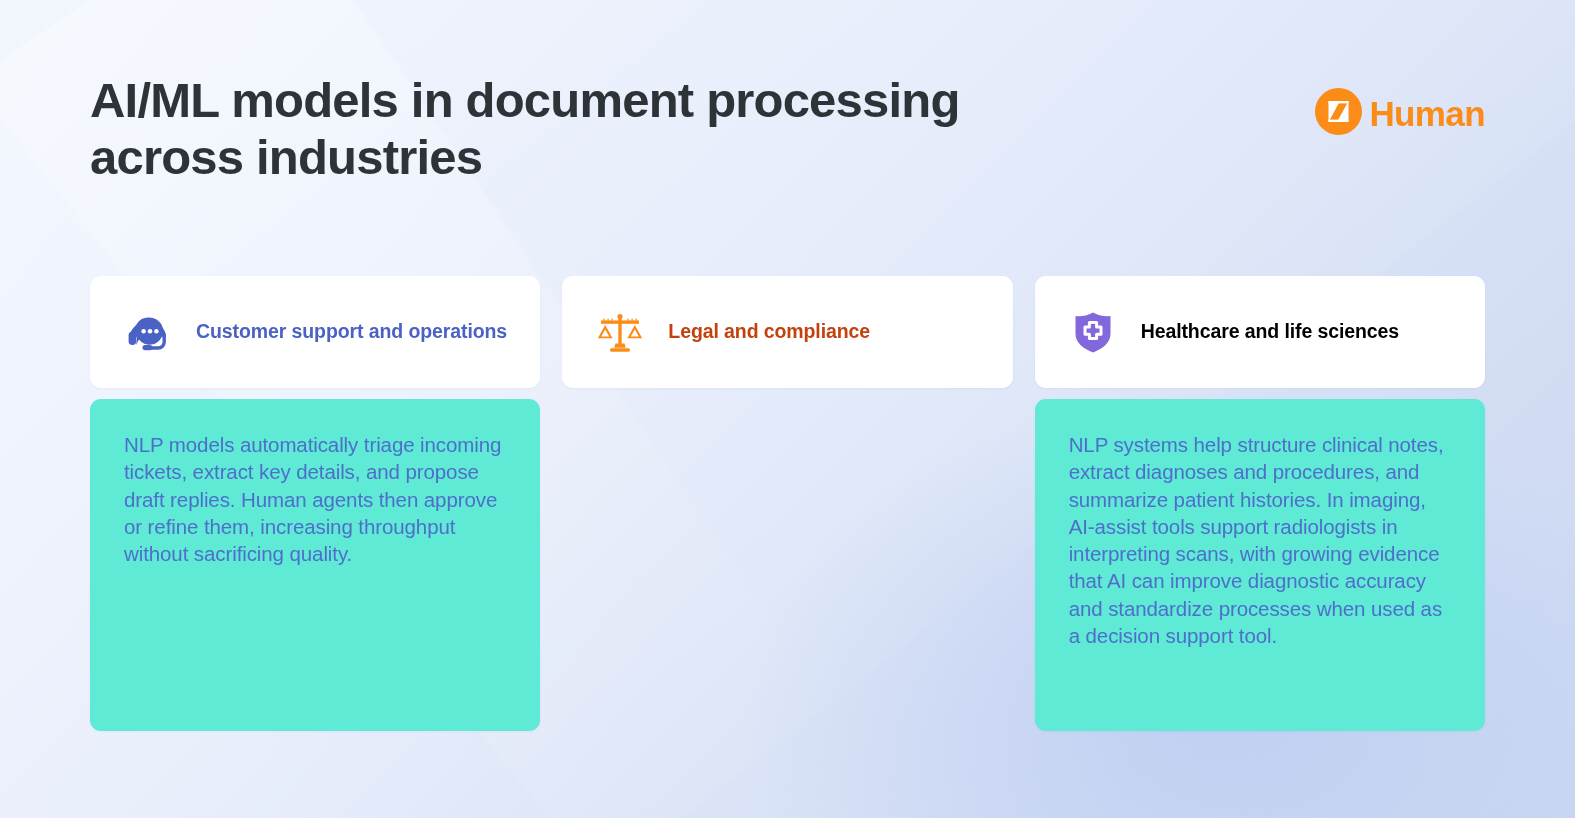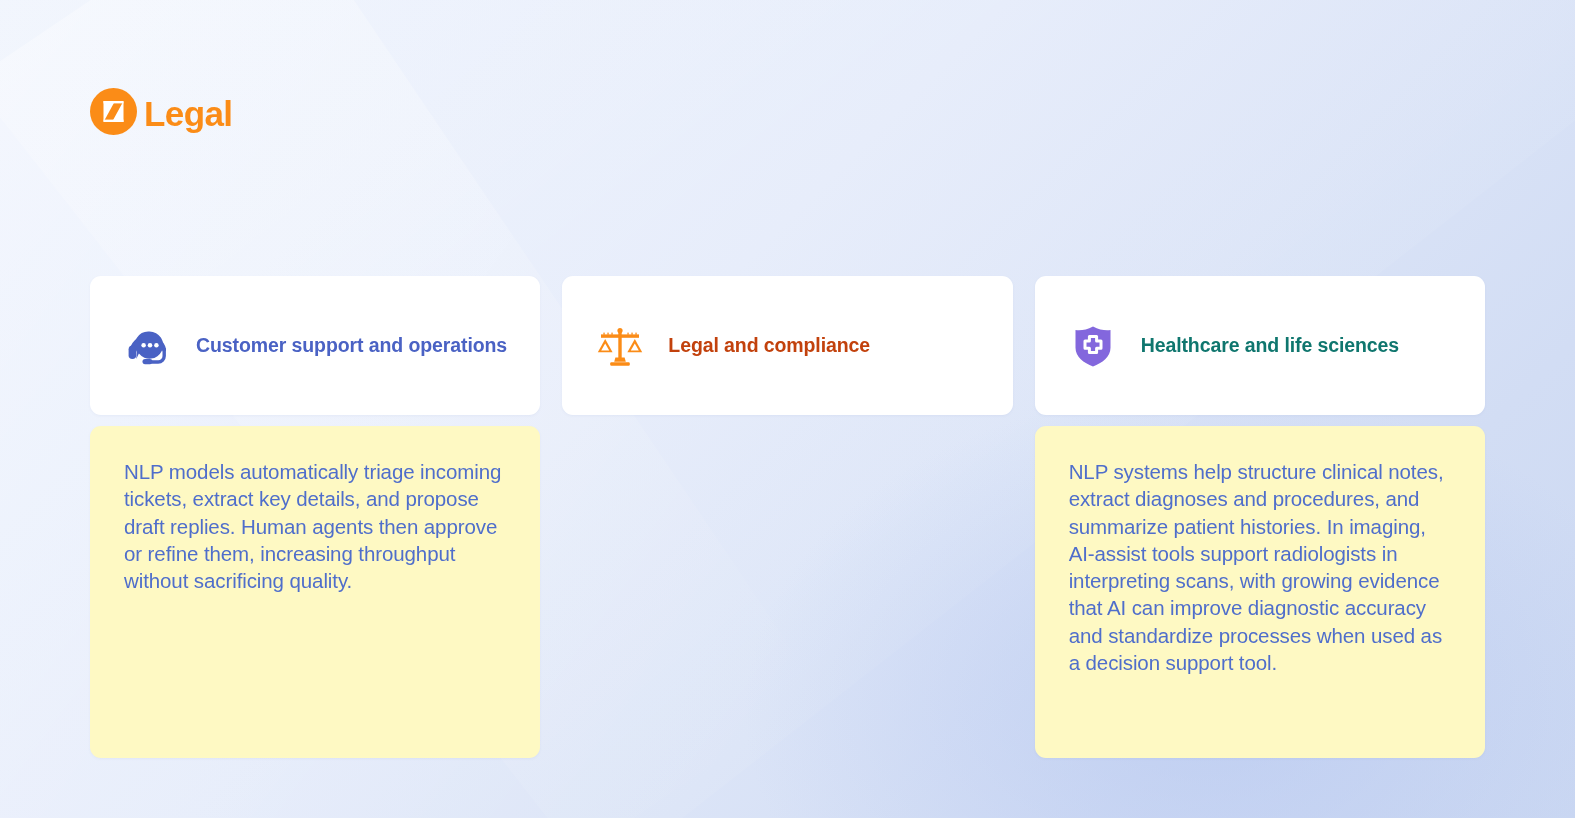--- a/index.html
+++ b/index.html
@@ -108,44 +108,44 @@
     column-gap: 22px;
   }
   .col {
     display:flex;
     flex-direction:column;
     gap: 11px;
   }
   .card-head {
     background:#fff;
     border-radius: 11px;
-    height: 139px;
+    height: 112px;
     padding: 0 24px 0 32px;
     display:flex;
     align-items:center;
     gap: 22px;
     box-shadow: 0 1px 3px rgba(60,80,150,.05);
   }
   .card-icon {
     flex-shrink:0;
     width:52px; height:52px;
     display:flex; align-items:center; justify-content:center;
   }
   .card-title {
     font-size: 19.5px;
     font-weight: 800;
     line-height: 1.32;
     letter-spacing: -0.1px;
   }
   .t-blue   { color:#4a62c4; }
   .t-orange { color:#c2410c; }
-  .t-purple { color:#0f766e; }
+  .t-purple { color:#000000; }
 
   .card-body {
-    background:#fef9c3;
+    background:#5eead4;
     border-radius: 11px;
     height: 332px;
     padding: 32px 30px 24px 34px;
     box-shadow: 0 1px 3px rgba(60,80,150,.05);
   }
   .card-text {
     font-size: 20.5px;
     line-height: 1.33;
     color: #4f6ecb;
     letter-spacing: -0.1px;
@@ -155,32 +155,34 @@
 <body>
 
 <div class="page">
 
   <div class="bg-base"></div>
   <div class="bg-diag-a"></div>
   <div class="bg-diag-b"></div>
   <div class="bg-glow"></div>
 
   <div class="header">
+    <h1 class="page-title">AI/ML models in document processing
+across industries</h1>
 
     <div class="logo">
       <span class="logo-mark">
         <svg width="47" height="47" viewBox="0 0 47 47">
           <circle cx="23.5" cy="23.5" r="23.5" fill="#fb8c17"></circle>
           <path d="M13.5 13 h11.5 l-11.5 21 z" fill="#ffffff"></path>
           <path d="M22 13 h11.5 v21 h-11.5 l11.5 -21 z" fill="#ffffff"></path>
           <path d="M13.5 13 h20 v2.4 h-20 z" fill="#ffffff"></path>
           <path d="M13.5 31.6 h20 v2.4 h-20 z" fill="#ffffff"></path>
         </svg>
       </span>
-      <span class="logo-text">Legal</span>
+      <span class="logo-text">Human</span>
     </div>
   </div>
 
   <div class="cards">
 
     <div class="col">
       <div class="card-head">
         <span class="card-icon">
           <svg width="50" height="50" viewBox="0 0 50 50" fill="none">
 

